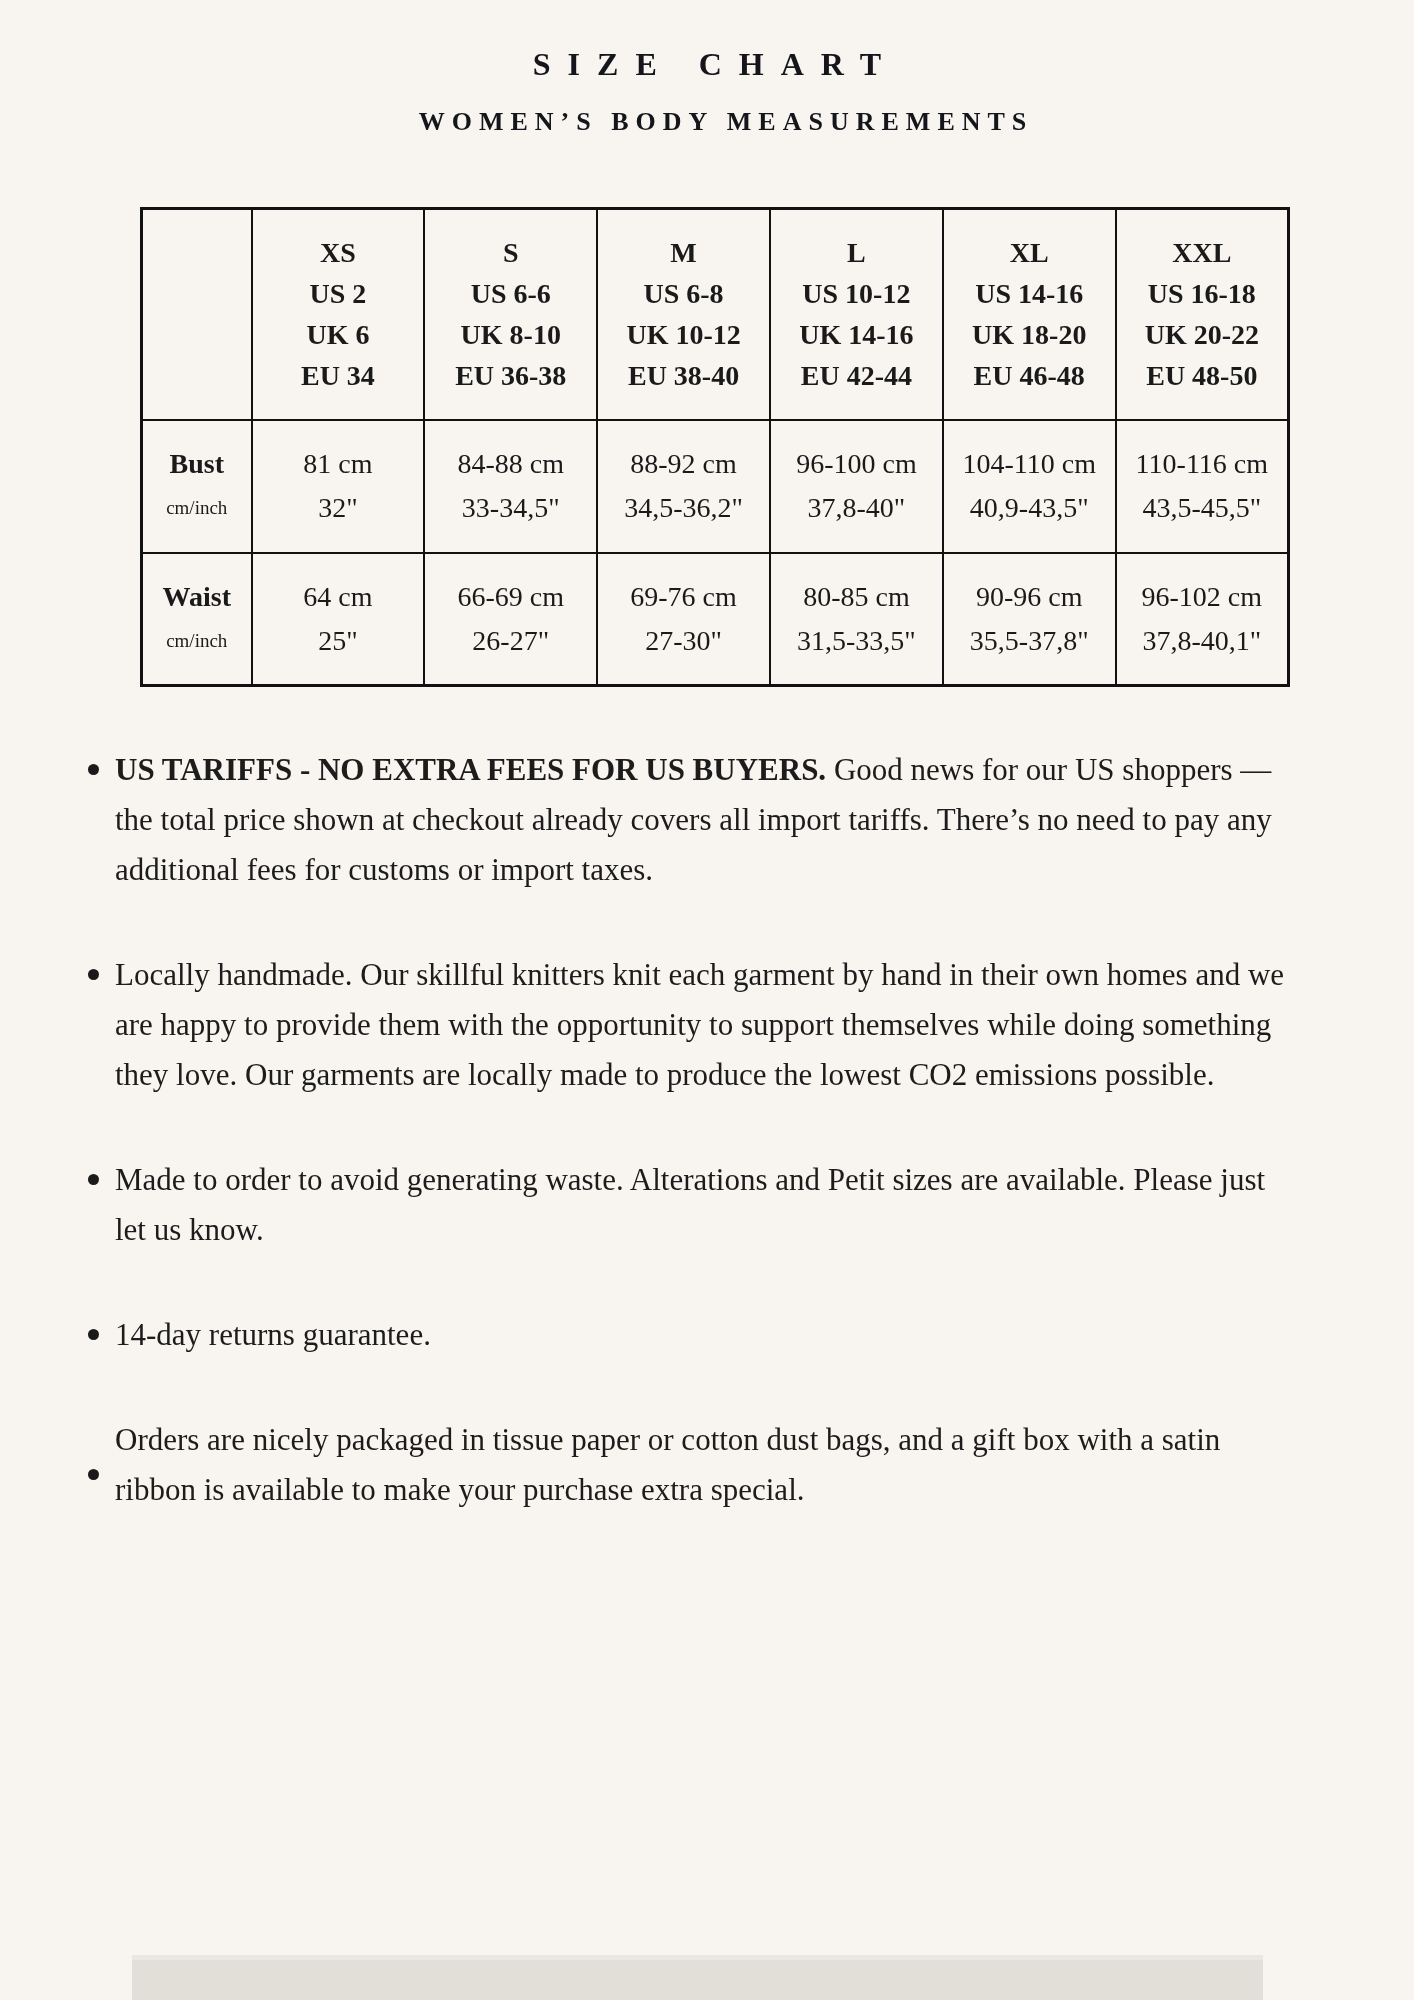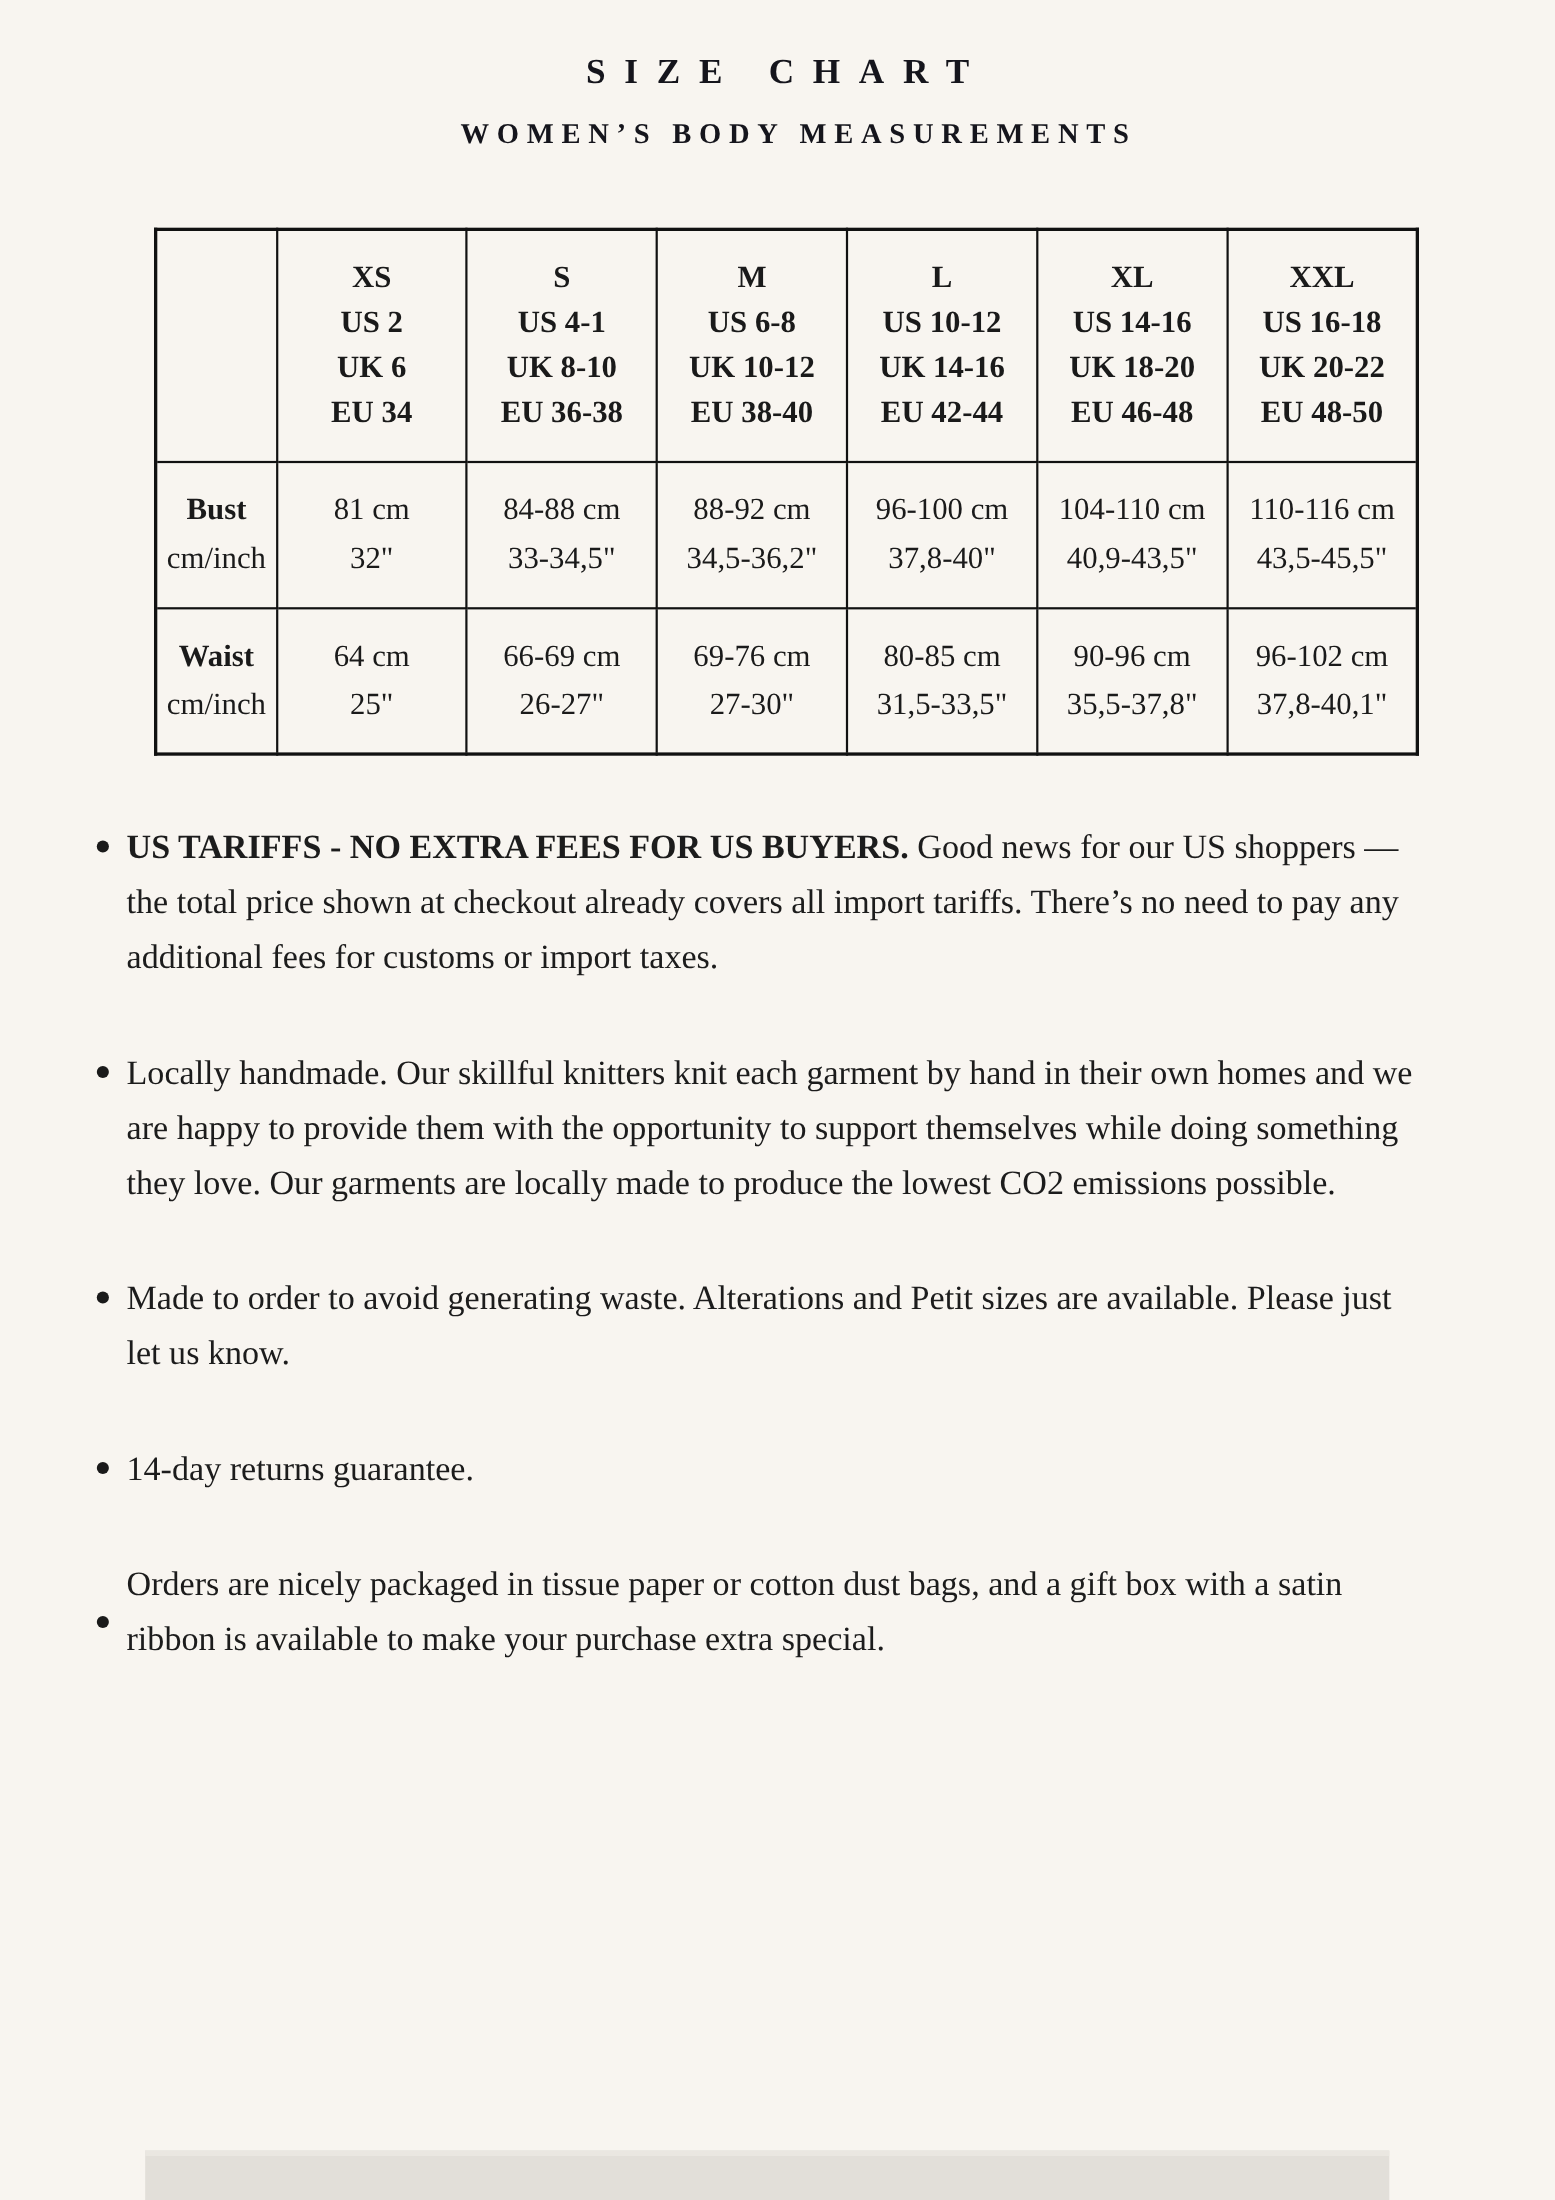--- a/index.html
+++ b/index.html
@@ -45,21 +45,21 @@
     vertical-align: middle;
     padding: 4px;
   }
   table.size-chart { border: 3px solid #111111; }
   tr.header-row { height: 211px; }
   tr.data-row { height: 133px; }
   .col-label { width: 110px; }
   th .hline { font-size: 28px; font-weight: bold; line-height: 41px; }
   td .vline { font-size: 28px; font-weight: normal; line-height: 44px; }
   .rowlabel-name { font-size: 28px; font-weight: bold; line-height: 44px; }
-  .rowlabel-unit { font-size: 28px; font-weight: normal; line-height: 44px; }
+  .rowlabel-unit { font-size: 19px; font-weight: normal; line-height: 44px; }
   .bullets {
     margin: 58px 0 0 88px;
     width: 1215px;
   }
   .bullet {
     display: flex;
     margin-bottom: 55px;
   }
   .bullet:last-child { margin-bottom: 0; align-items: center; }
   .bullet-dot {
@@ -111,21 +111,21 @@
     <tr class="header-row">
       <th class="col-label"></th>
       <th>
         <div class="hline">XS</div>
         <div class="hline">US 2</div>
         <div class="hline">UK 6</div>
         <div class="hline">EU 34</div>
       </th>
       <th>
         <div class="hline">S</div>
-        <div class="hline">US 4-1</div>
+        <div class="hline">US 6-6</div>
         <div class="hline">UK 8-10</div>
         <div class="hline">EU 36-38</div>
       </th>
       <th>
         <div class="hline">M</div>
         <div class="hline">US 6-8</div>
         <div class="hline">UK 10-12</div>
         <div class="hline">EU 38-40</div>
       </th>
       <th>

